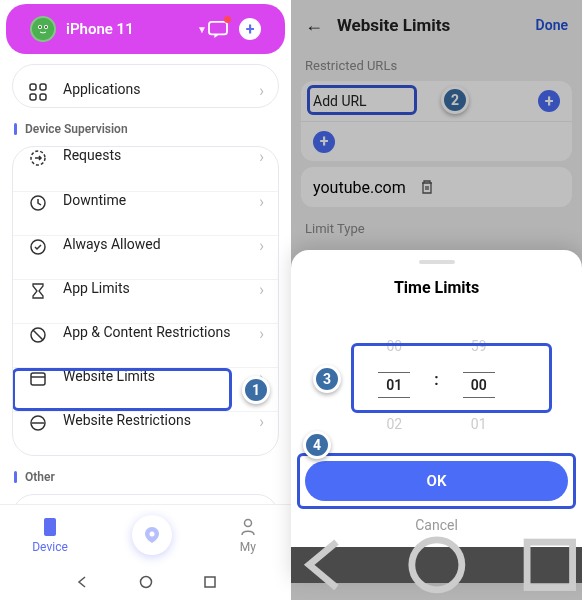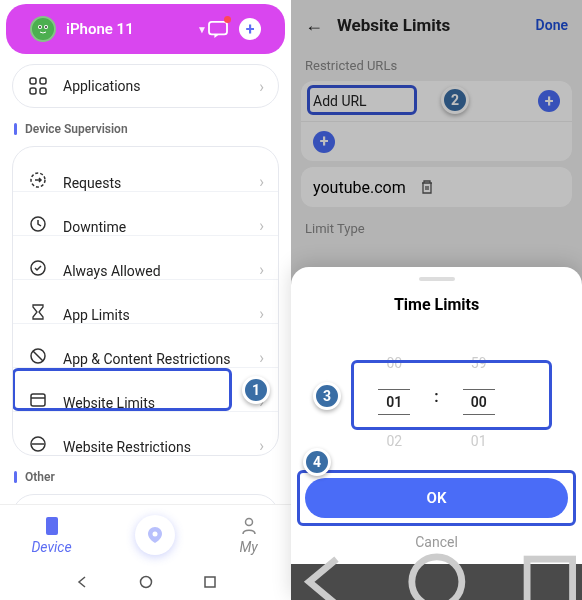--- a/index.html
+++ b/index.html
@@ -11,54 +11,54 @@
 .header { background:#d946ef; height:50px; border-radius:20px; margin:4px 6px; display:flex; align-items:center; padding:0 24px; color:#fff; }
 .avatar { width:26px; height:26px; border-radius:50%; background:#4caf50; display:flex; align-items:center; justify-content:center; margin-right:10px; border:2px solid rgba(255,255,255,0.3);}
 .device-name { font-weight:600; font-size:15px; flex:1; }
 .chev-sm { margin-left:6px; font-size:10px; opacity:0.9; }
 .hdr-icons { display:flex; gap:10px; align-items:center; }
 .hdr-icon { width:22px; height:22px; display:flex; align-items:center; justify-content:center; position:relative; }
 .chat-ic { width:22px; height:18px; }
 .plus-ic { width:22px; height:22px; border-radius:50%; background:#fff; color:#5d6ef3; display:flex; align-items:center; justify-content:center; font-weight:bold; font-size:16px; }
 .dot { position:absolute; top:-2px; right:-2px; width:7px; height:7px; border-radius:50%; background:#ff4757; }
 .content { flex:1; overflow-y:auto; padding:6px 12px 0 12px; }
-.pill { background:#fff; border:1px solid #e6e8ee; border-radius:22px; height:44px; display:flex; align-items:center; padding:0 14px; margin-bottom:10px; cursor:pointer; position:relative; }
+.pill { background:#fff; border:1px solid #e6e8ee; border-radius:22px; height:44px; display:flex; align-items:flex-start; padding:16px 14px; margin-bottom:10px; cursor:pointer; position:relative; }
 .pill .ic { width:22px; height:22px; margin-right:14px; display:flex; align-items:center; justify-content:center; }
 .pill .lbl { flex:1; font-size:14px; color:#222; }
 .pill .chev { color:#bbb; font-size:16px; }
 .sect { display:flex; align-items:center; gap:8px; margin:14px 0 10px 2px; }
 .sect-bar { width:3px; height:12px; background:#5d6ef3; border-radius:2px; }
 .sect-t { font-size:12px; color:#666; font-weight:600; }
 .group { background:#fff; border:1px solid #e6e8ee; border-radius:22px; overflow:hidden; margin-bottom:10px; }
-.row { height:44px; display:flex; align-items:flex-end; padding:0 14px; cursor:pointer; position:relative; }
+.row { height:44px; display:flex; align-items:flex-start; padding:0 14px; cursor:pointer; position:relative; }
 .row + .row { border-top:1px solid #f0f2f6; }
 .row .ic { width:22px; height:22px; margin-right:14px; display:flex; align-items:center; justify-content:center; }
 .row .lbl { flex:1; font-size:14px; color:#222; }
 .row .chev { color:#bbb; font-size:16px; }
 .hlite { border:3px solid #3654d8; border-radius:6px; position:absolute; pointer-events:none; }
 .hl1 { left:-1px; right:46px; top:0; bottom:0; }
 .stepbadge { position:absolute; width:28px; height:28px; border-radius:50%; background:#3a6ea5; color:#fff; display:flex; align-items:center; justify-content:center; font-weight:700; font-size:14px; border:3px solid #fff; box-shadow:0 2px 4px rgba(0,0,0,0.3); z-index:10; }
 .bottomnav { height:60px; border-top:1px solid #eee; display:flex; justify-content:space-around; align-items:center; }
 .nav-item { display:flex; flex-direction:column; align-items:center; gap:2px; cursor:pointer; }
 .nav-ic { width:22px; height:22px; display:flex; align-items:center; justify-content:center; }
-.nav-lbl { font-size:14px; color:#888;font-style:italic; }
+.nav-lbl { font-size:12px; color:#888; }
 .nav-center { width:40px; height:40px; border-radius:50%; background:#fff; box-shadow:0 2px 10px rgba(93,110,243,0.3); display:flex; align-items:center; justify-content:center; }
 .sysnav { height:36px; display:flex; justify-content:center; align-items:center; gap:50px; }
 .sysnav .sn { width:14px; height:14px; }
 .r-head { height:50px; display:flex; align-items:center; padding:0 14px; color:#222; }
 .r-back { width:20px; margin-right:12px; font-size:18px; }
 .r-title { flex:1; font-weight:700; font-size:17px; }
 .r-done { font-size:14px; font-weight:600; color:#1d4ed8; }
 .r-sect { padding:8px 14px; font-size:13px; color:#888; }
 .r-card { background:#fff; margin:0 10px 6px 10px; border-radius:12px; height:40px; display:flex; align-items:center; padding:0 12px; position:relative; }
 .r-card .lbl { flex:1; font-size:14px; color:#222; }
 .r-plus { width:22px; height:22px; border-radius:50%; background:#4a6cf7; color:#fff; display:flex; align-items:center; justify-content:center; font-size:16px; font-weight:bold; }
 .r-trash { width:18px; height:18px; }
 .r-card-single { background:#fff; margin:4px 10px 6px 10px; border-radius:12px; height:40px; display:flex; align-items:center; padding:0 12px;gap:12px; }
-.sheet { position:absolute; bottom:0; left:0; right:0; background:#fff; border-radius:18px 18px 0 0; z-index:5; padding:8px 14px 0 14px; box-shadow:0 -4px 20px rgba(0,0,0,0.15);}
+.sheet { position:absolute; bottom:17px; left:0; right:0; background:#fff; border-radius:18px 18px 0 0; z-index:5; padding:8px 14px 0 14px; box-shadow:0 -4px 20px rgba(0,0,0,0.15);}
 .handle { width:36px; height:4px; background:#ddd; border-radius:3px; margin:2px auto 14px auto; }
 .sheet-title { text-align:center; font-weight:700; font-size:16px; margin-bottom:22px; }
 .picker { position:relative; display:flex; justify-content:center; align-items:center; gap:24px; height:120px; margin-bottom:22px;}
 .pcol { display:flex; flex-direction:column; align-items:center; gap:18px; font-size:14px;margin-top:12px; }
 .pcol .pfade { color:#ccc; }
 .pcol .psel { color:#222; font-weight:600; padding:4px 8px; border-top:1px solid #666; border-bottom:1px solid #666; }
 .psep { color:#222; font-weight:600; }
 .okbtn { background:#4a6cf7; color:#fff; border:none; border-radius:22px; height:40px; width:100%; font-size:15px; font-weight:600; cursor:pointer; margin-bottom:16px; }
 .cancel { text-align:center; color:#999; font-size:14px; padding-bottom:14px; cursor:pointer; }
 .sysnav-r { height:36px; display:flex; justify-content:center; align-items:center; gap:50px; background:#4a4a4a; }

